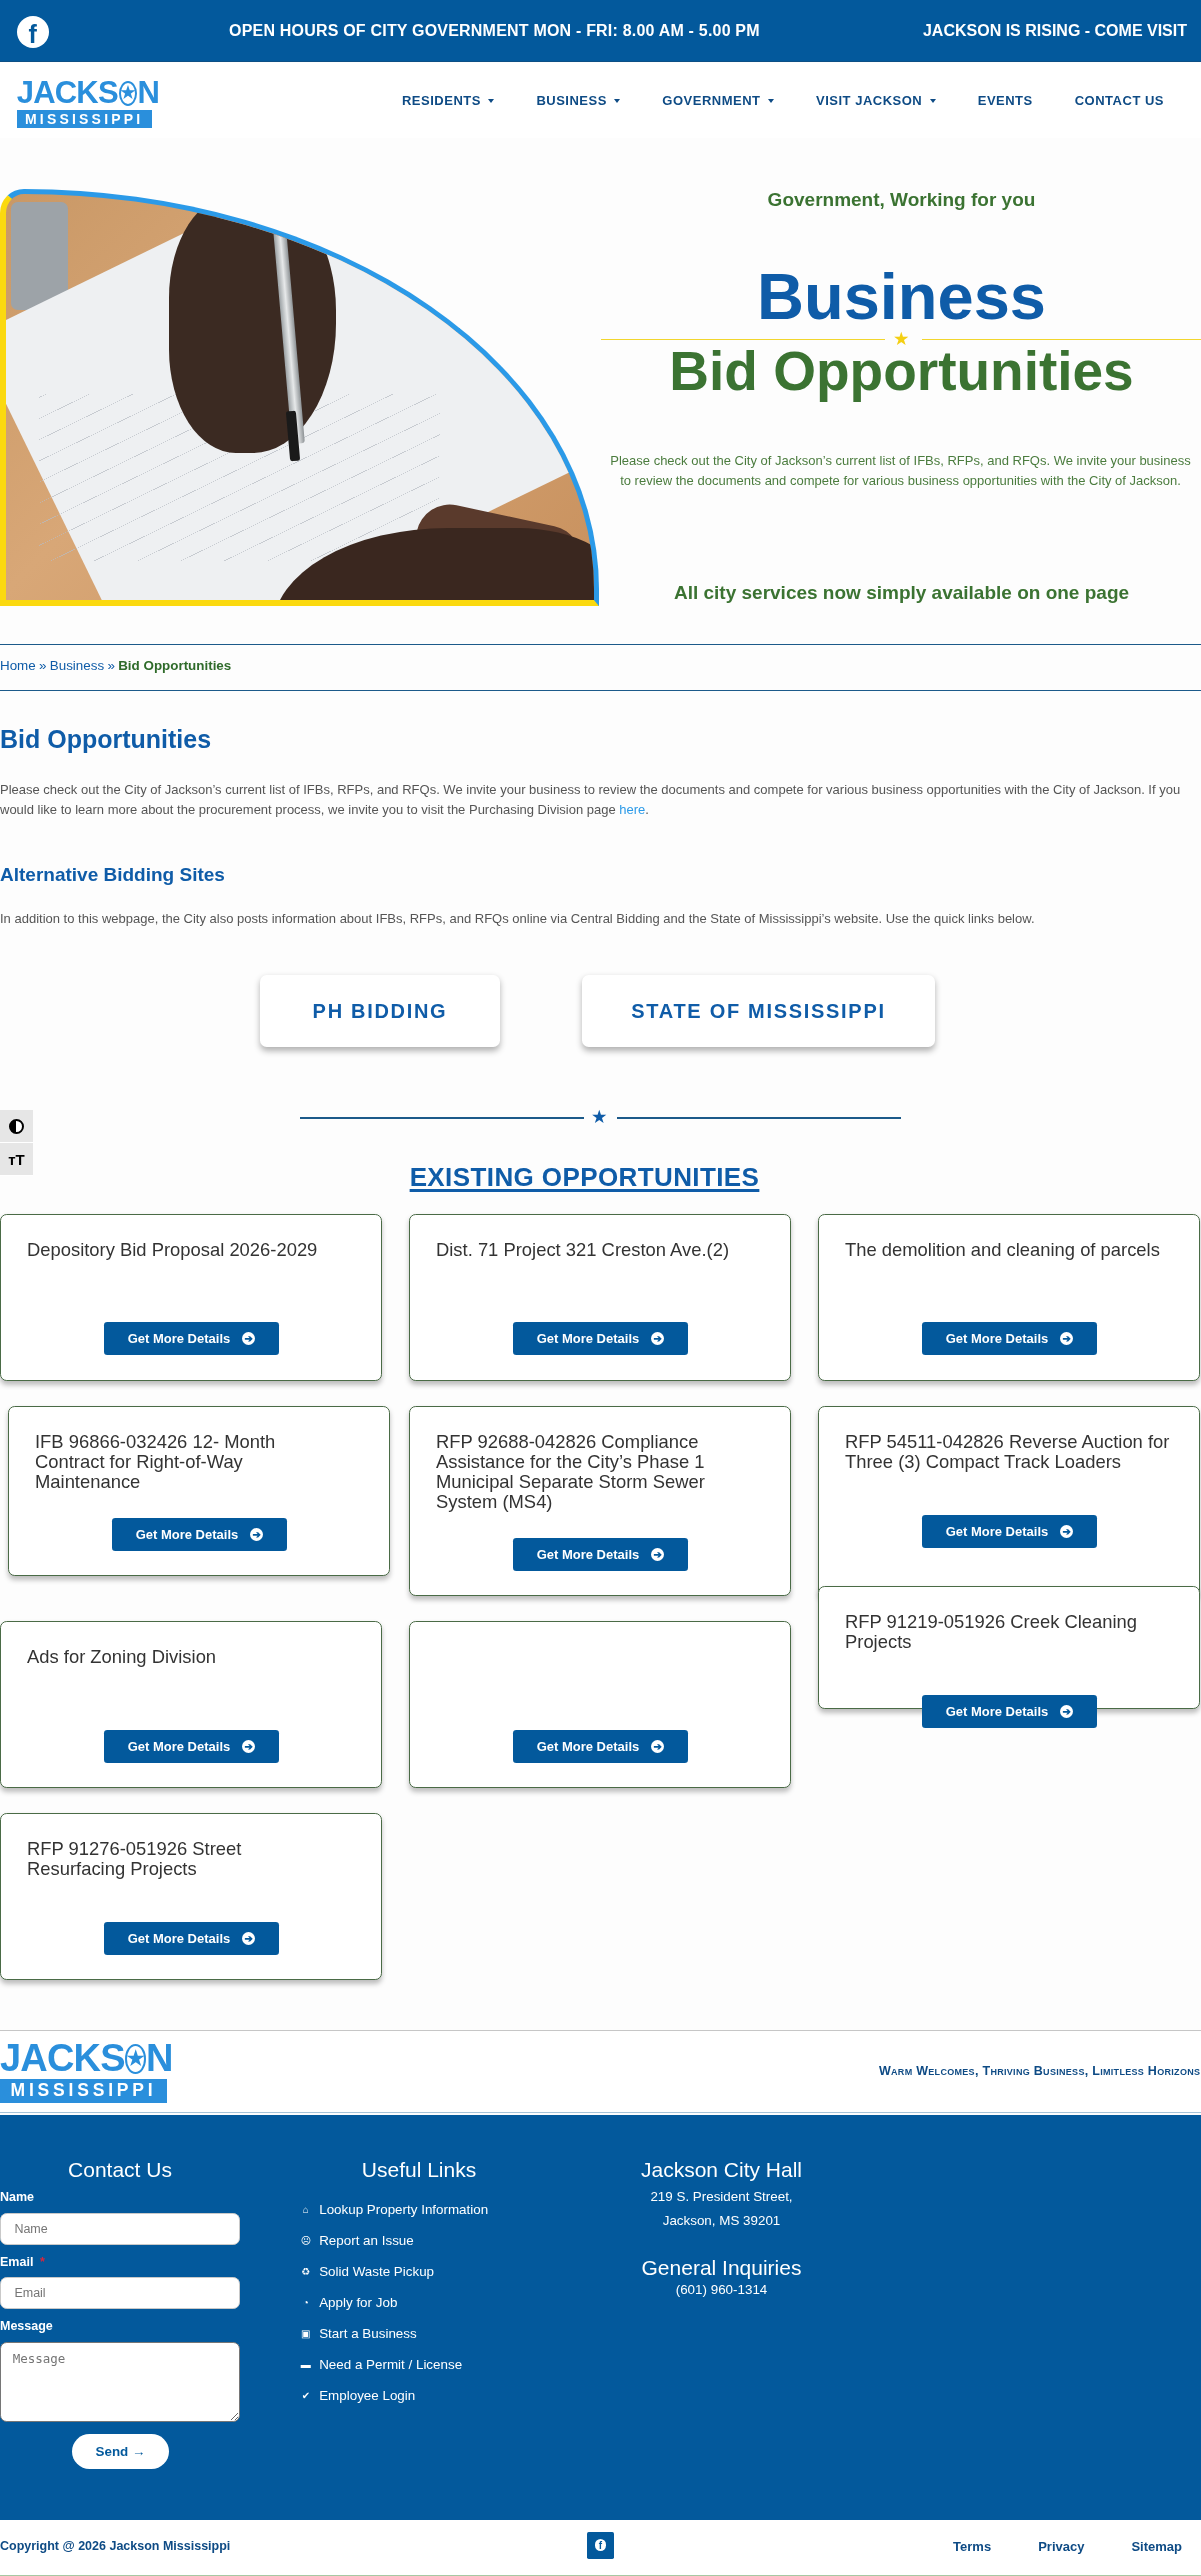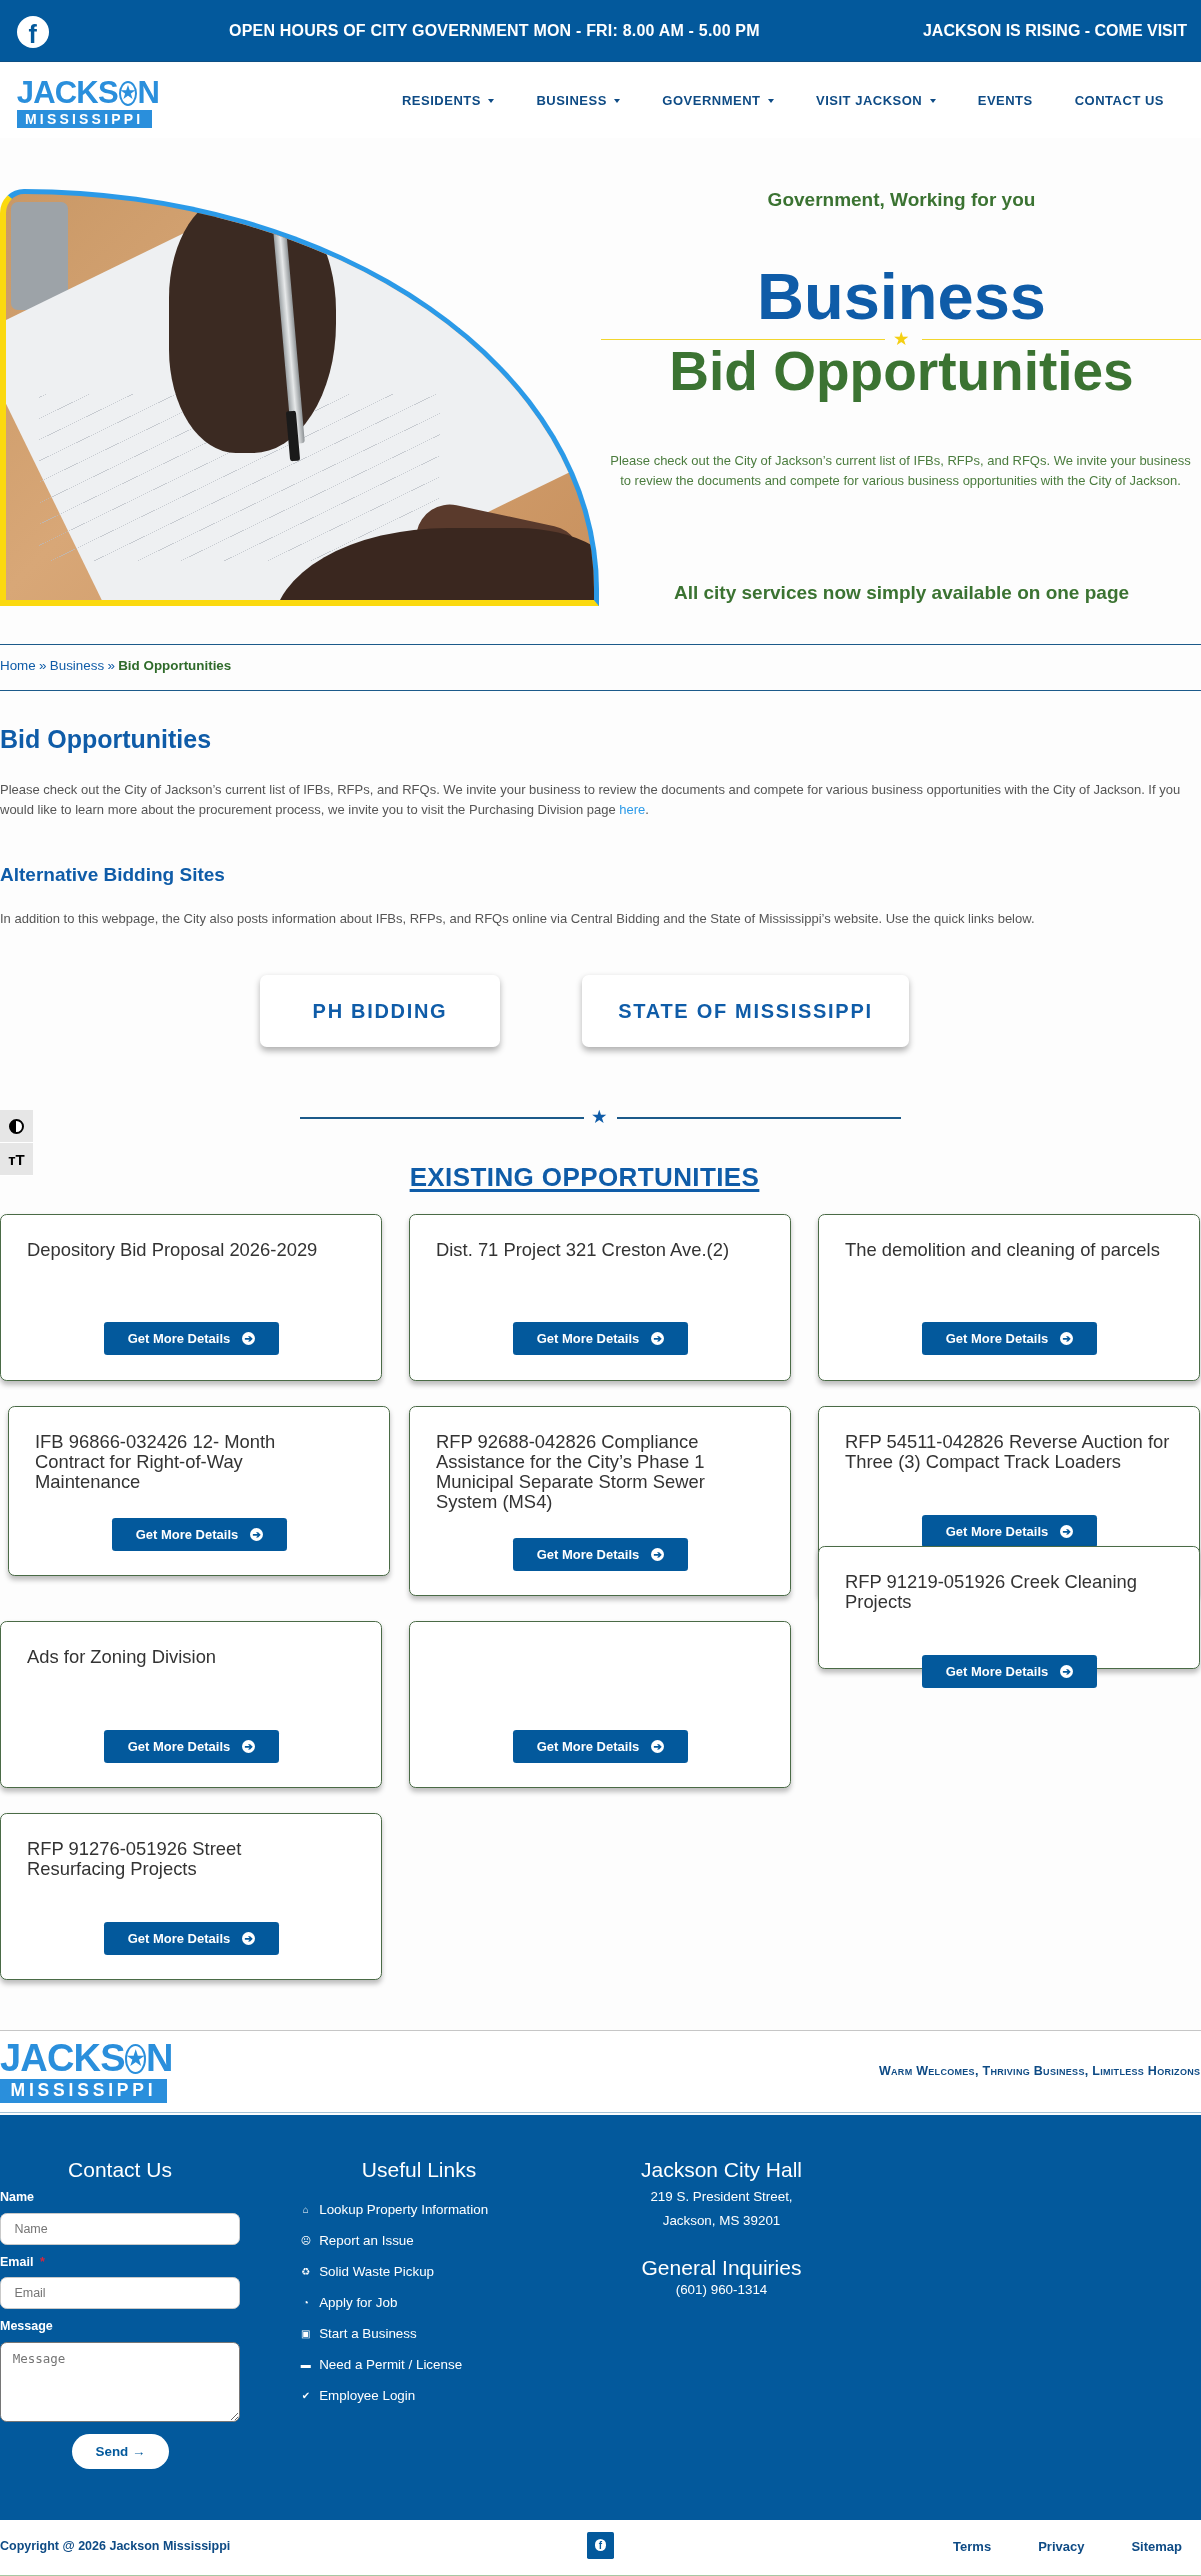--- a/index.html
+++ b/index.html
@@ -51,21 +51,21 @@
   .bc .cur { color: #2f6b2a; font-weight: bold; }
 
   .h-bidopp { position: absolute; left: 0; top: 725px; color: #0f5ca8; font-size: 25px; font-weight: bold; }
   .p-intro { position: absolute; left: 0; top: 780px; width: 1193px; font-size: 13px; line-height: 20px; color: #555; }
   .p-intro .here { color: #2b9ae8; }
   .h-alt { position: absolute; left: 0; top: 864px; color: #0f5ca8; font-size: 19px; font-weight: bold; }
   .p-alt { position: absolute; left: 0; top: 911px; font-size: 13px; color: #555; }
 
   .alt-btn { position: absolute; top: 975px; height: 72px; background: #fff; border-radius: 6.7px; box-shadow: 0 3.3px 6.7px rgba(0,0,0,0.3); color: #0f5ca8; font-weight: bold; font-size: 20px; letter-spacing: 1.7px; text-align: center; line-height: 72px; }
   .alt-btn.b1 { left: 260px; width: 240px; }
-  .alt-btn.b2 { left: 582px; width: 327px; }
+  .alt-btn.b2 { left: 582px; width: 353px; }
 
   .sect-div { position: absolute; left: 300px; top: 1108px; width: 601px; height: 20px; }
   .sect-div .l { position: absolute; left: 0; top: 9.2px; width: 284px; height: 1.7px; background: #1c5a8a; }
   .sect-div .r { position: absolute; right: 0; top: 9.2px; width: 284px; height: 1.7px; background: #1c5a8a; }
   .sect-div .star { position: absolute; left: 291px; top: -1.7px; color: #0f5ca8; font-size: 18.4px; }
 
   .h-existing { position: absolute; left: 0; top: 1162px; width: 1169px; text-align: center; color: #0f5ca8; font-size: 26px; font-weight: bold; letter-spacing: 0.4px; }
   .h-existing span { text-decoration: underline; text-decoration-thickness: 2.5px; text-underline-offset: 3.3px; }
 
   
@@ -258,21 +258,21 @@
       <span>Get More Details</span>
       <span class="arrow">➔</span>
     </a>
 </div>
 <div class="card" style="left:409px; top:1621px; height:167px;">
   <a class="btn" style="top:108px;">
       <span>Get More Details</span>
       <span class="arrow">➔</span>
     </a>
 </div>
-<div class="card" style="left:818px; top:1546px; height:123px;">
+<div class="card" style="left:818px; top:1586px; height:123px;">
   <div class="title">RFP 91219-051926 Creek Cleaning Projects</div>
   <a class="btn" style="top:108px;">
       <span>Get More Details</span>
       <span class="arrow">➔</span>
     </a>
 </div>
 
 <div class="card" style="left:0; top:1813px; height:167px;">
   <div class="title" style="width:250px;">RFP 91276-051926 Street Resurfacing Projects</div>
   <a class="btn" style="top:108px;">

